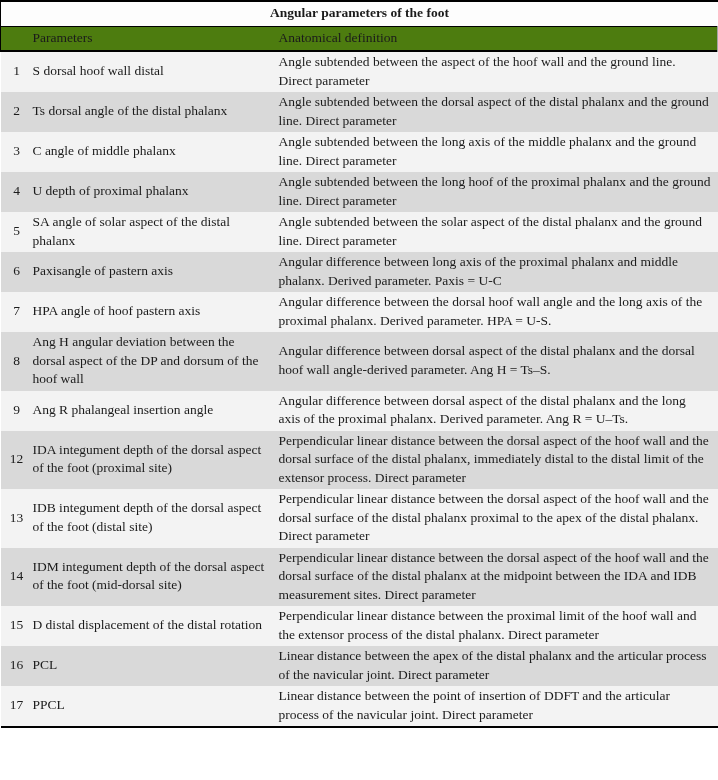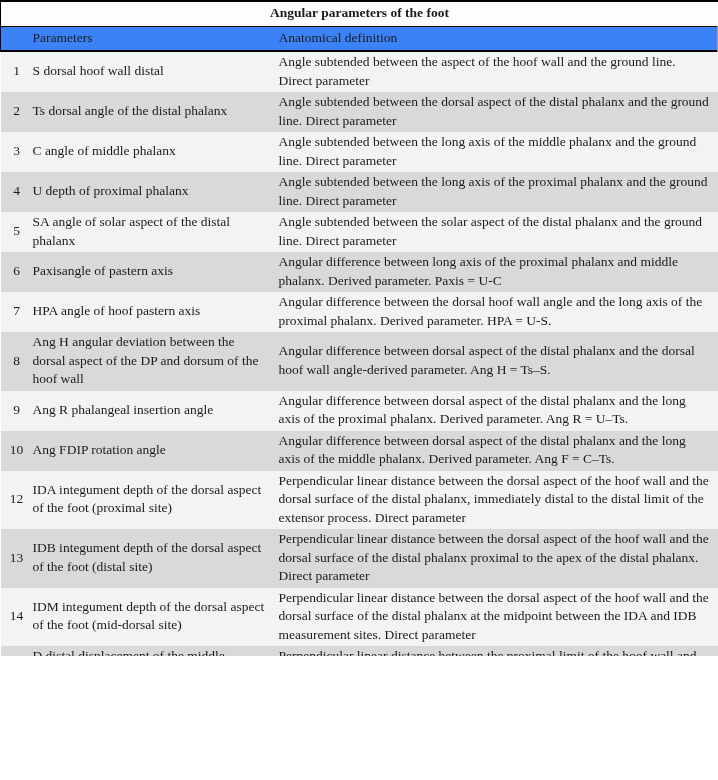--- a/index.html
+++ b/index.html
@@ -4,21 +4,21 @@
 <style>
   html, body {
     margin: 0;
     padding: 0;
     background: #ffffff;
     font-family: "Liberation Serif", serif;
     color: #1b1b1b;
   }
   .page {
     width: 718px;
-    height: 656px;
+    height: 780px;
     box-sizing: border-box;
     background: #ffffff;
     overflow: hidden;
   }
   table.params-table {
     width: 718px;
     border-collapse: collapse;
     table-layout: fixed;
     font-size: 13.5px;
     line-height: 18.5px;
@@ -34,21 +34,21 @@
     border-bottom: 1.5px solid #000;
     border-left: 1px solid #000;
     border-right: 1px solid #000;
     background: #fdfdfd;
     text-align: center;
     font-weight: bold;
     padding: 2px 0 3px 0;
   }
   
   tr.header-row td {
-    background: #3b82f6;
+    background: #4d7c0f;
     border-bottom: 2px solid #000;
     padding: 2px 0 3px 0;
     vertical-align: middle;
   }
   tr.header-row td.h-num { border-left: 1px solid #000; }
   tr.header-row td.h-def { border-right: 4px solid #a3a3a3; }
 
   
   tbody.rows tr td {
     vertical-align: middle;
@@ -105,21 +105,21 @@
 
     <tr>
       <td class="cell-num">3</td>
       <td class="cell-param">C angle of middle phalanx</td>
       <td class="cell-def">Angle subtended between the long axis of the middle phalanx and the ground line. Direct parameter</td>
     </tr>
 
     <tr>
       <td class="cell-num">4</td>
       <td class="cell-param">U depth of proximal phalanx</td>
-      <td class="cell-def">Angle subtended between the long axis of the proximal phalanx and the ground line. Direct parameter</td>
+      <td class="cell-def">Angle subtended between the long hoof of the proximal phalanx and the ground line. Direct parameter</td>
     </tr>
 
     <tr>
       <td class="cell-num">5</td>
       <td class="cell-param">SA angle of solar aspect of the distal phalanx</td>
       <td class="cell-def">Angle subtended between the solar aspect of the distal phalanx and the ground line. Direct parameter</td>
     </tr>
 
     <tr>
       <td class="cell-num">6</td>
@@ -138,25 +138,20 @@
       <td class="cell-param">Ang H angular deviation between the dorsal aspect of the DP and dorsum of the hoof wall</td>
       <td class="cell-def">Angular difference between dorsal aspect of the distal phalanx and the dorsal hoof wall angle-derived parameter. Ang H = Ts–S.</td>
     </tr>
 
     <tr>
       <td class="cell-num">9</td>
       <td class="cell-param">Ang R phalangeal insertion angle</td>
       <td class="cell-def">Angular difference between dorsal aspect of the distal phalanx and the long axis of the proximal phalanx. Derived parameter. Ang R = U–Ts.</td>
     </tr>
 
-    <tr>
-      <td class="cell-num">10</td>
-      <td class="cell-param">Ang FDIP rotation angle</td>
-      <td class="cell-def">Angular difference between dorsal aspect of the distal phalanx and the long axis of the middle phalanx. Derived parameter. Ang F = C–Ts.</td>
-    </tr>
 
 
     <tr>
       <td class="cell-num">12</td>
       <td class="cell-param">IDA integument depth of the dorsal aspect of the foot (proximal site)</td>
       <td class="cell-def">Perpendicular linear distance between the dorsal aspect of the hoof wall and the dorsal surface of the distal phalanx, immediately distal to the distal limit of the extensor process. Direct parameter</td>
     </tr>
 
     <tr>
       <td class="cell-num">13</td>
@@ -165,24 +160,29 @@
     </tr>
 
     <tr>
       <td class="cell-num">14</td>
       <td class="cell-param">IDM integument depth of the dorsal aspect of the foot (mid-dorsal site)</td>
       <td class="cell-def">Perpendicular linear distance between the dorsal aspect of the hoof wall and the dorsal surface of the distal phalanx at the midpoint between the IDA and IDB measurement sites. Direct parameter</td>
     </tr>
 
     <tr>
       <td class="cell-num">15</td>
-      <td class="cell-param">D distal displacement of the middle phalanx</td>
+      <td class="cell-param">D distal displacement of the distal rotation</td>
       <td class="cell-def">Perpendicular linear distance between the proximal limit of the hoof wall and the extensor process of the distal phalanx. Direct parameter</td>
     </tr>
 
+    <tr>
+      <td class="cell-num">16</td>
+      <td class="cell-param">PCL</td>
+      <td class="cell-def">Linear distance between the apex of the distal phalanx and the articular process of the navicular joint. Direct parameter</td>
+    </tr>
 
     <tr>
       <td class="cell-num">17</td>
       <td class="cell-param">PPCL</td>
       <td class="cell-def">Linear distance between the point of insertion of DDFT and the articular process of the navicular joint. Direct parameter</td>
     </tr>
   </tbody>
   </table>
 
 </div>

